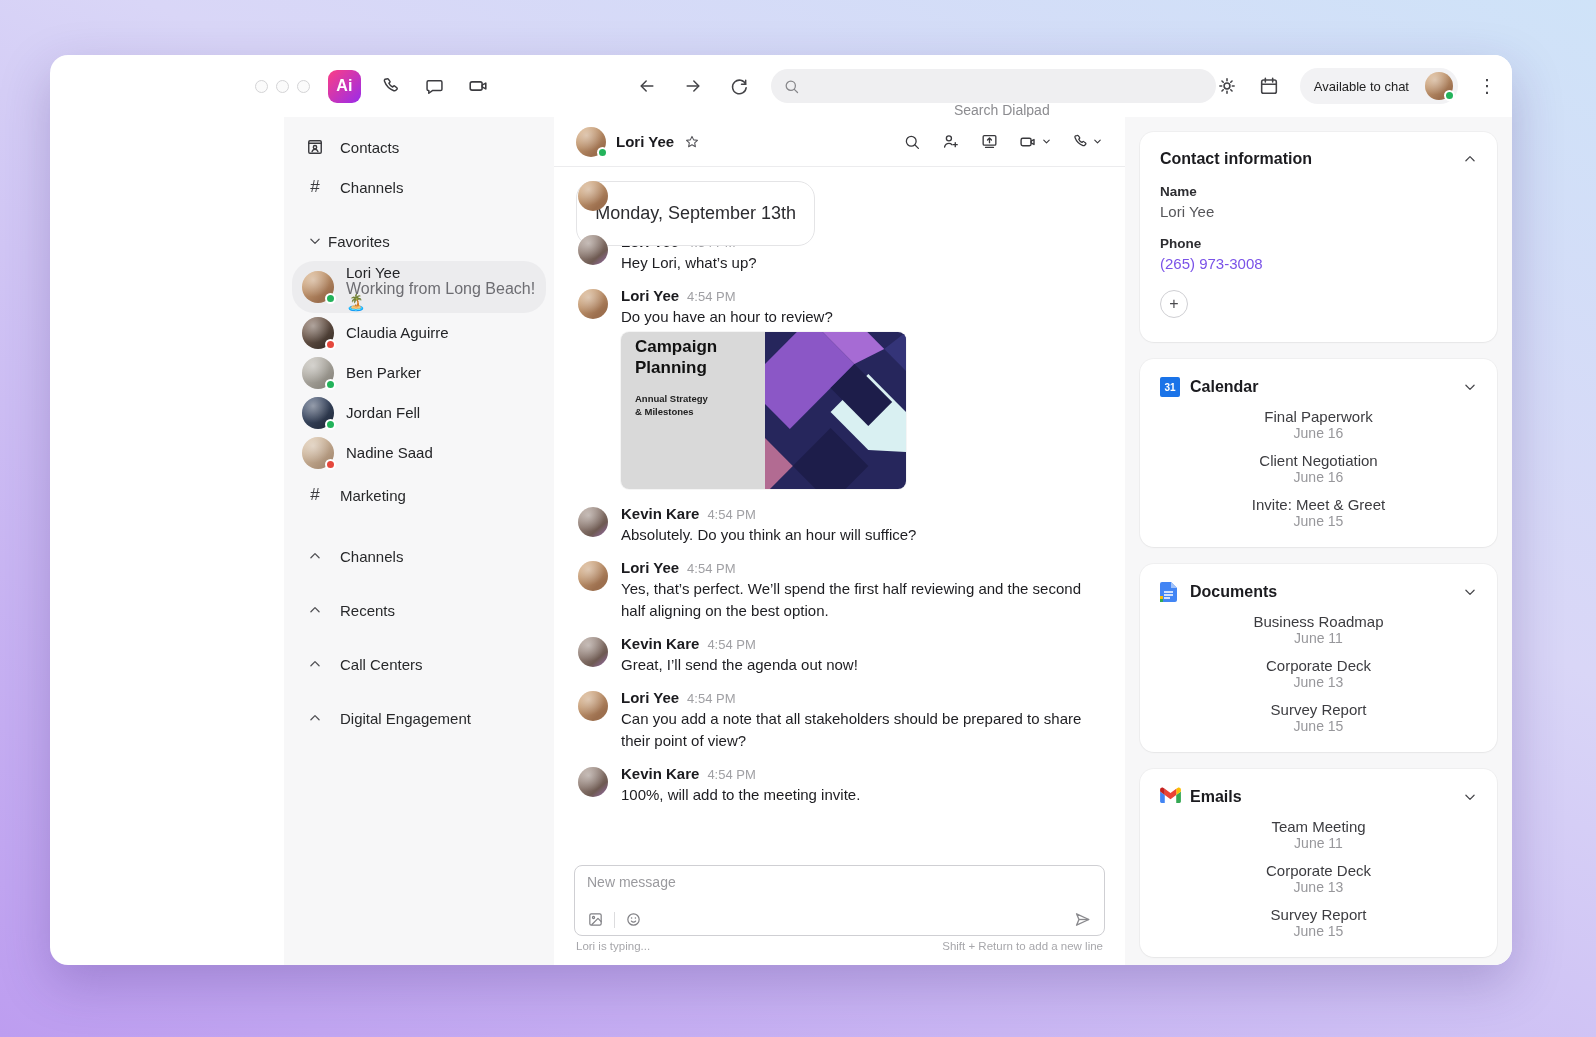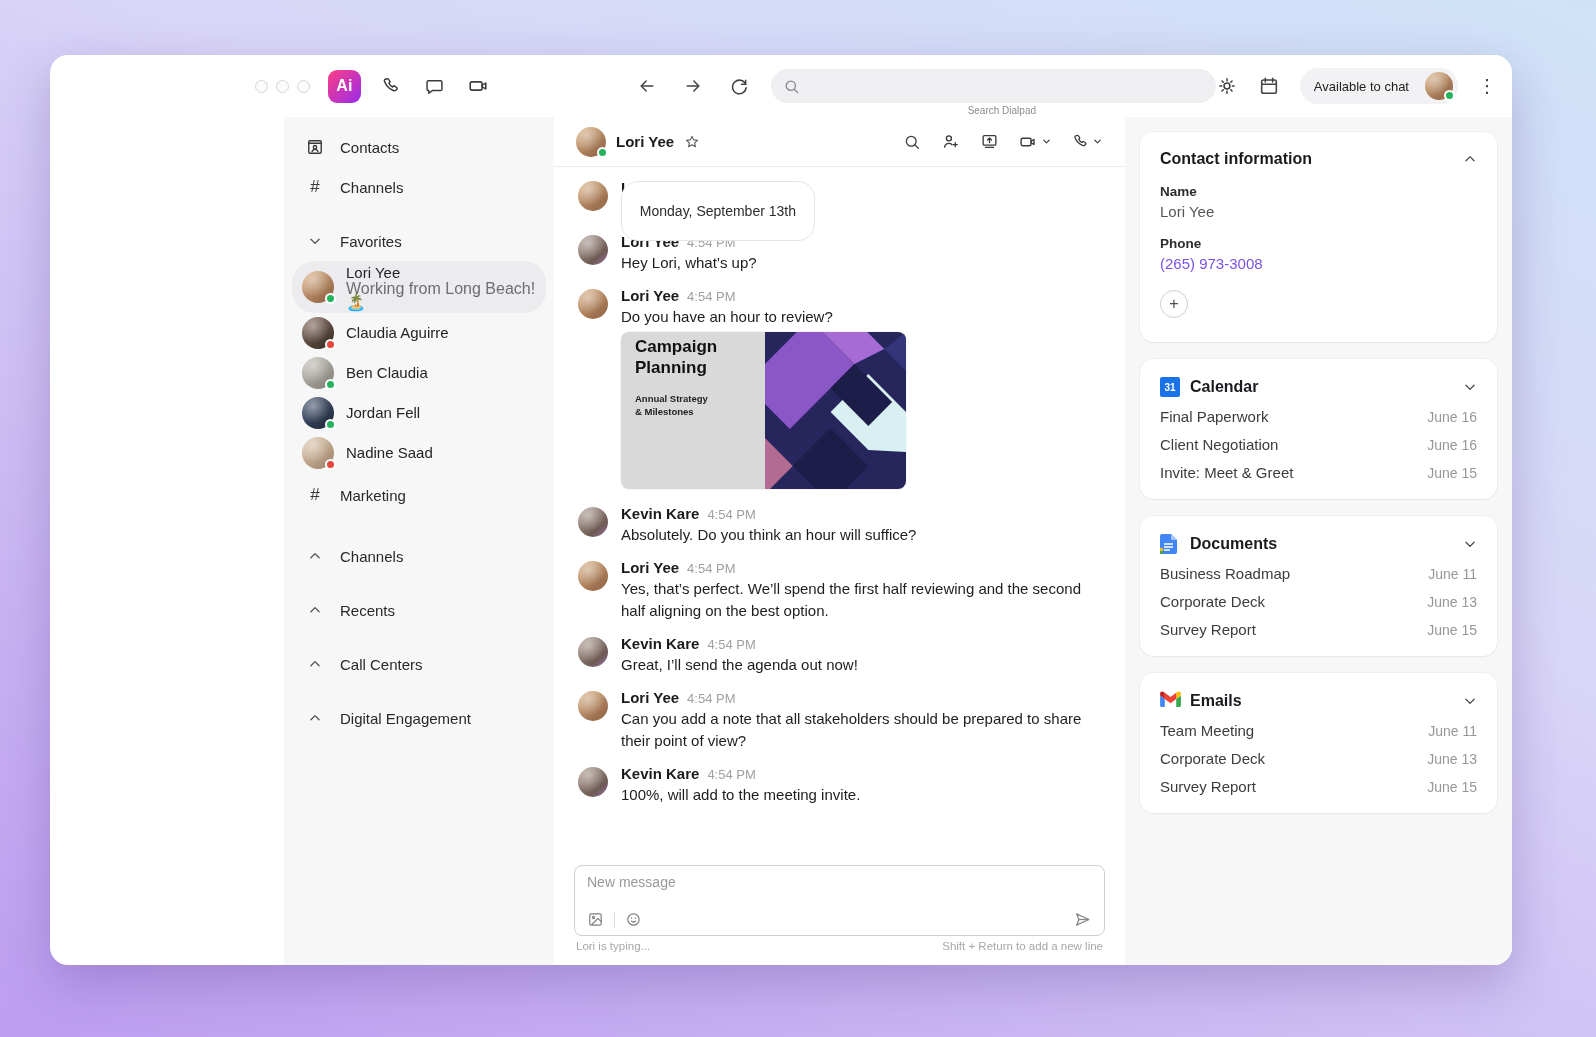--- a/index.html
+++ b/index.html
@@ -20,21 +20,21 @@
   .topbar { height:62px; flex:0 0 62px; display:flex; align-items:center; padding:0 16px; background:#fff; }
   .traffic { display:flex; gap:8px; margin-right:18px; }
   .traffic span { width:13px; height:13px; border-radius:50%; border:1.5px solid #d4d4d6; background:#fbfbfb; }
   .logo { width:33px; height:33px; border-radius:9px; background:linear-gradient(135deg,#f23d8f 10%,#a32de0 90%);
     color:#fff; font-weight:700; font-size:16px; display:flex; align-items:center; justify-content:center; margin-right:20px;}
   .tb-icons { display:flex; gap:22px; align-items:center; color:#3c3c40; }
   .tb-nav { display:flex; gap:26px; align-items:center; color:#434347; margin-left:148px; }
   .searchbar { margin-left:22px; width:445px; height:34px; background:#efeff1; border-radius:17px;
     display:flex; align-items:center; padding:0 12px; color:#87878b; }
   .searchbar input { flex:1; border:none; outline:none; background:transparent; text-align:center;
-    font-size:10px; color:#333; font-family:inherit;margin-top:48px; }
+    font-size:14px; color:#333; font-family:inherit;margin-top:48px; }
   .searchbar input::placeholder { color:#8c8c90; }
   .tb-right { margin-left:auto; display:flex; align-items:center; gap:20px; color:#434347; }
   .avail-pill { display:flex; align-items:center; gap:16px; background:#f2f2f4; border-radius:18px;
     height:36px; padding:0 5px 0 14px; font-size:13px; color:#222; }
   .avatar { border-radius:50%; position:relative; flex:0 0 auto; }
   .avatar::before { content:""; position:absolute; inset:0; border-radius:50%;
     background:radial-gradient(circle at 35% 28%, rgba(255,255,255,.45), rgba(255,255,255,0) 55%); }
   .av-lori   { background:linear-gradient(140deg,#e0b88c,#9c6f4e 75%); }
   .av-kevin  { background:linear-gradient(140deg,#b7a79e,#6e5a52 70%,#9a6fb0); }
   .av-claudia{ background:linear-gradient(140deg,#8a6f5f,#2f2721); }
@@ -45,41 +45,41 @@
   .dot.green { background:#23b35b; } .dot.red { background:#e5483d; }
   .kebab { font-size:18px; color:#3c3c40; letter-spacing:0; }
   
   .body { flex:1; display:flex; min-height:0; }
   
   .sidebar { width:270px; flex:0 0 270px; background:#f7f7f8; padding:10px 8px 0 8px; overflow:hidden; }
   .side-item { display:flex; align-items:center; gap:14px; height:40px; padding:0 12px;
     font-size:15px; color:#28292b; border-radius:20px; cursor:pointer; }
   .side-item .ic { width:22px; display:flex; justify-content:center; color:#3a3a3e; }
   .hash { font-size:17px; font-weight:500; color:#3a3a3e; }
-  .sec-head { display:flex; align-items:center; gap:14px; height:40px; padding:0 12px;
+  .sec-head { display:flex; align-items:center; gap:2px; height:40px; padding:0 12px;
     font-size:15px; color:#28292b; margin-top:14px; cursor:pointer; }
   .sec-head .ic { width:22px; display:flex; justify-content:center; color:#505054; }
   .fav { display:flex; align-items:center; gap:12px; min-height:40px; padding:3px 10px; border-radius:22px; cursor:pointer; }
   .fav .avatar { width:32px; height:32px; }
   .fav.selected { background:#ececee; }
   .fav-name { font-size:15px; color:#232427; line-height:18px; }
   .fav-status { font-size:16px; color:#6d6d72; line-height:14px; }
   .side-group { display:flex; align-items:center; gap:14px; height:54px; padding:0 12px; font-size:15px; color:#28292b; cursor:pointer; }
   .side-group .ic { width:22px; display:flex; justify-content:center; color:#505054; }
   
   .chat { flex:1; display:flex; flex-direction:column; min-width:0; background:#fff; }
   .chat-header { height:50px; flex:0 0 50px; display:flex; align-items:center; gap:10px;
     padding:0 22px; border-bottom:1px solid #ececee; }
   .chat-header .avatar { width:30px; height:30px; }
   .chat-title { font-size:15px; font-weight:700; }
   .chat-h-icons { margin-left:auto; display:flex; gap:20px; align-items:center; color:#39393d; }
   .hic { display:flex; align-items:center; gap:2px; cursor:pointer; }
   .messages { flex:1; overflow:hidden; position:relative; padding:12px 24px 0 24px; }
   .date-pill { position:absolute; right:310px; top:14px; border:1px solid #e4e4e6; border-radius:17px;
-    padding:21px 18px; font-size:14px; color:#2c2c30; background:#fff; }
+    padding:21px 18px; font-size:18px; color:#2c2c30; background:#fff; }
   .msg { display:flex; gap:13px; margin-bottom:13px; }
   .msg .avatar { width:30px; height:30px; margin-top:2px; }
   .msg-head { display:flex; align-items:baseline; gap:8px; }
   .msg-sender { font-size:15px; font-weight:700; }
   .msg-time { font-size:13px; color:#a0a0a4; }
   .msg-text { font-size:15px; color:#1d1d21; line-height:22px; margin-top:2px; max-width:480px; }
   .attach { width:285px; height:157px; border-radius:8px; overflow:hidden; display:flex; margin:4px 0 16px 43px;
     box-shadow:0 0 0 1px rgba(0,0,0,.04); }
   .attach-left { width:50.5%; background:#d9d9d9; padding:4px 14px; }
   .attach-title { font-size:17px; font-weight:700; line-height:21px; color:#111; }
@@ -102,21 +102,21 @@
   .card-head { display:flex; align-items:center; gap:10px; }
   .card-title { font-size:16px; font-weight:700; color:#1b1b1f; }
   .card-chev { margin-left:auto; color:#49494d; cursor:pointer; }
   .field { margin-top:16px; }
   .field-label { font-size:13.5px; font-weight:700; color:#2d2d31; }
   .field-value { font-size:15px; color:#56565a; margin-top:4px; }
   .field-value.link { color:#7a52e8; cursor:pointer; }
   .plus-btn { margin-top:18px; width:28px; height:28px; border-radius:50%; border:1px solid #cfcfd3;
     color:#49494d; font-size:16px; display:flex; align-items:center; justify-content:center;
     background:#fff; cursor:pointer; }
-  .rowline { display:flex; justify-content:space-between; align-items:center; margin-top:11px; }
+  .rowline { display:flex; justify-content:space-between; align-items:center; margin-top:11px;flex-direction:column; }
   .rowline .rl { font-size:15px; color:#3c3c40; }
   .rowline .rd { font-size:14px; color:#97979b; }
   .gicon { width:20px; height:20px; }
   .gcal { background:#1a73e8; border-radius:2px; color:#fff; font-size:10px; font-weight:700;
     display:flex; align-items:center; justify-content:center; }
 </style>
 </head>
 <body>
 
 <div class="window">
@@ -238,21 +238,21 @@
       <div class="fav">
         <span class="avatar av-claudia">
             <span class="dot red"></span>
           </span>
         <div class="fav-name">Claudia Aguirre</div>
       </div>
       <div class="fav">
         <span class="avatar av-ben">
             <span class="dot green"></span>
           </span>
-        <div class="fav-name">Ben Claudia</div>
+        <div class="fav-name">Ben Parker</div>
       </div>
       <div class="fav">
         <span class="avatar av-jordan">
             <span class="dot green"></span>
           </span>
         <div class="fav-name">Jordan Fell</div>
       </div>
       <div class="fav">
         <span class="avatar av-nadine">
             <span class="dot red"></span>

